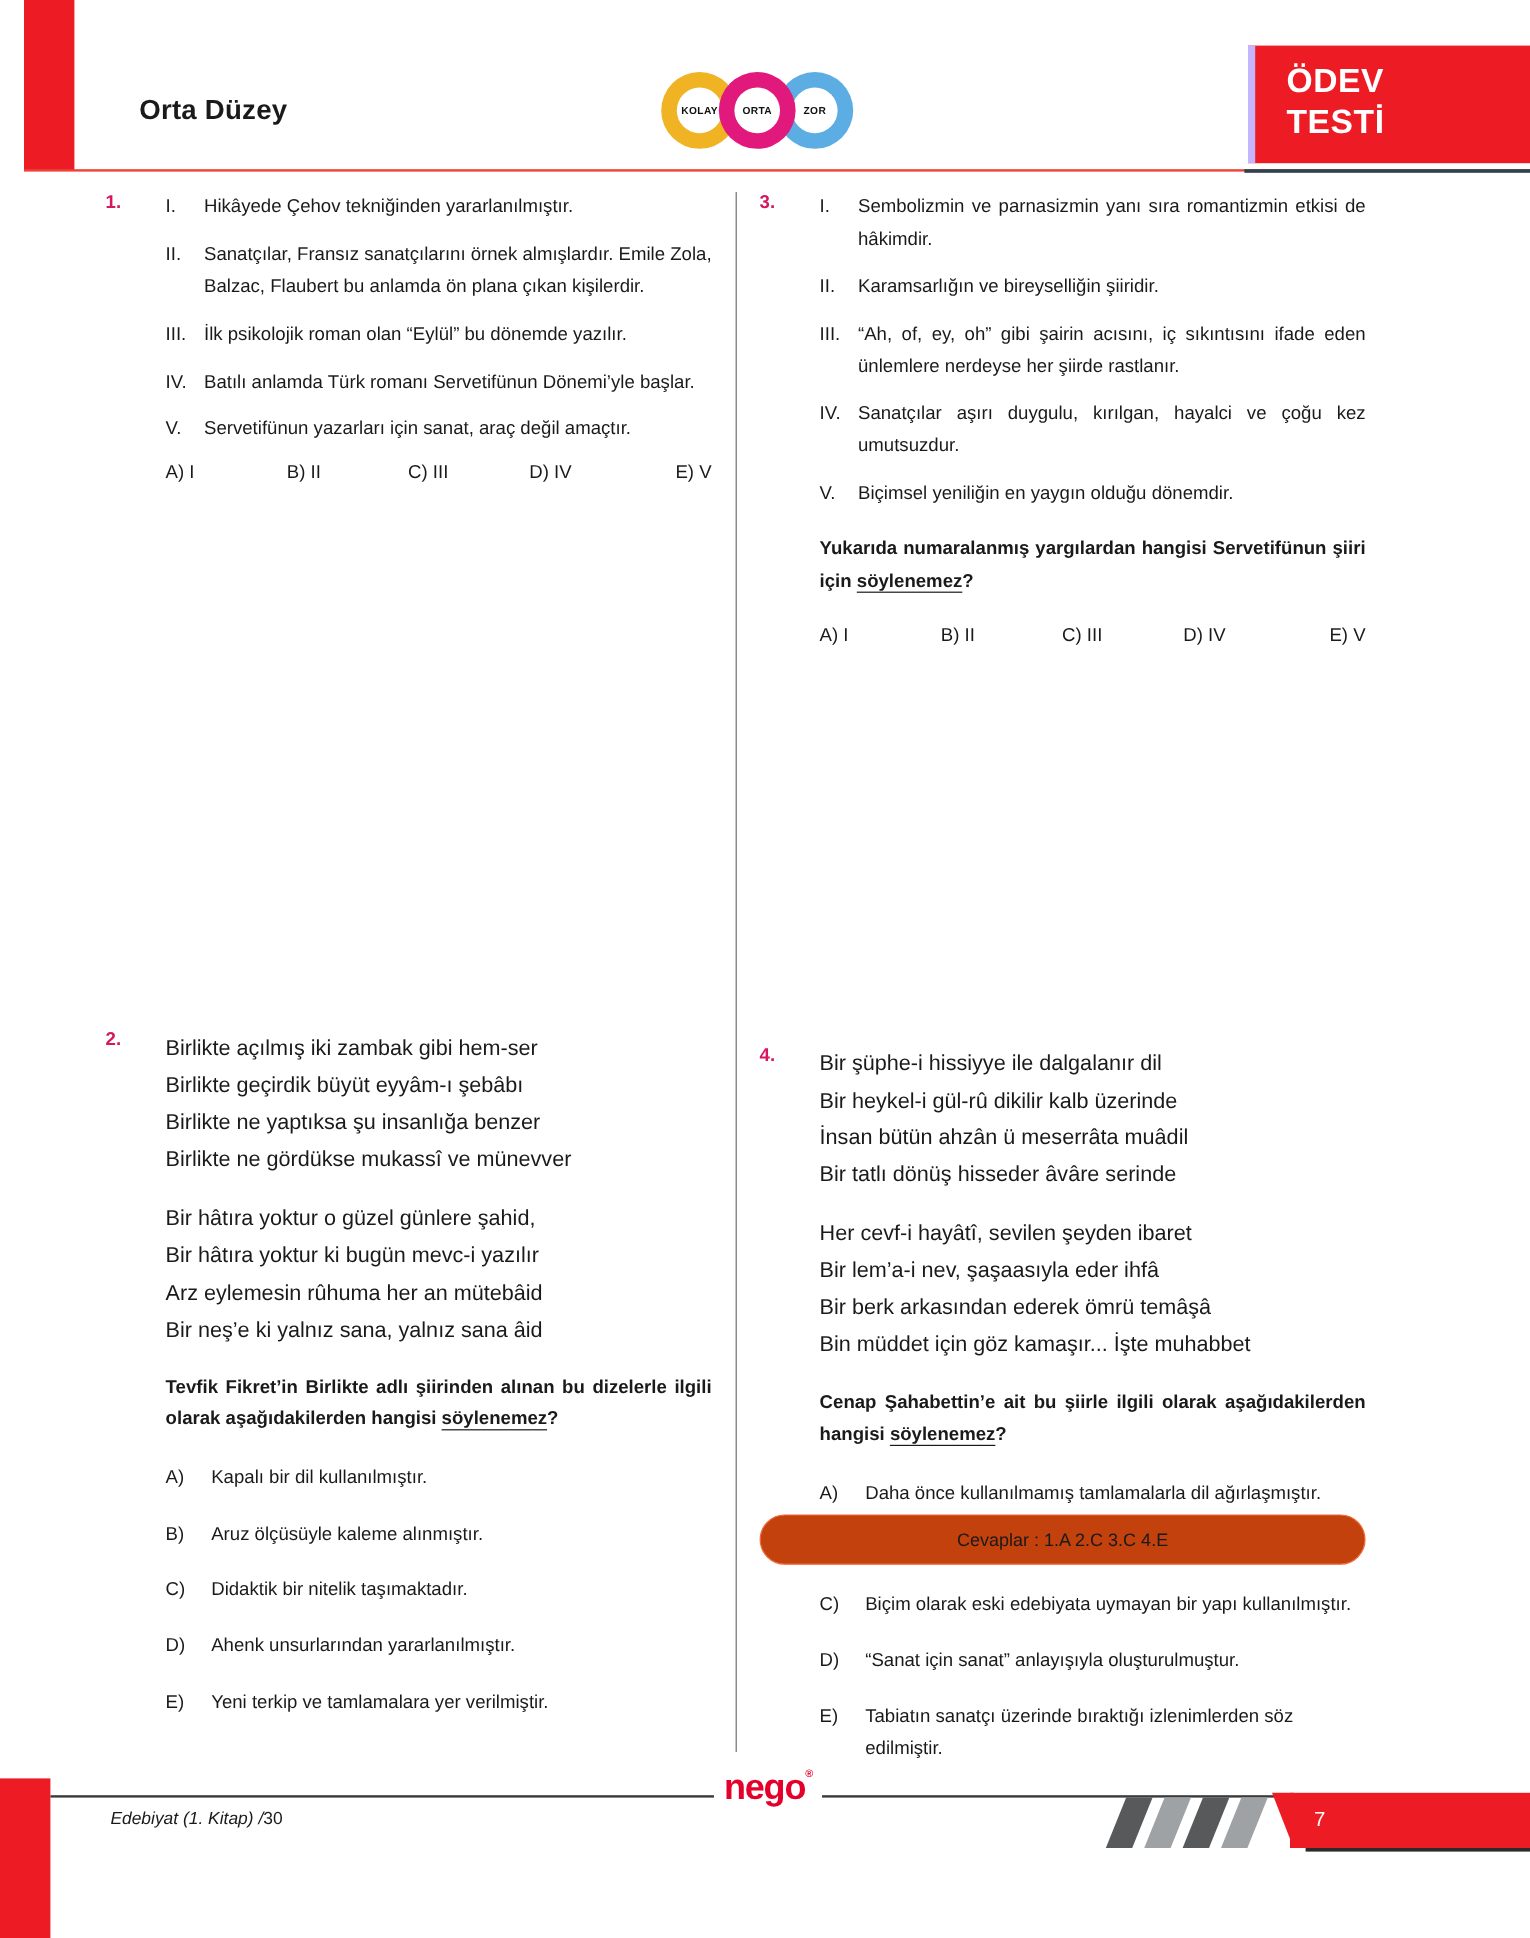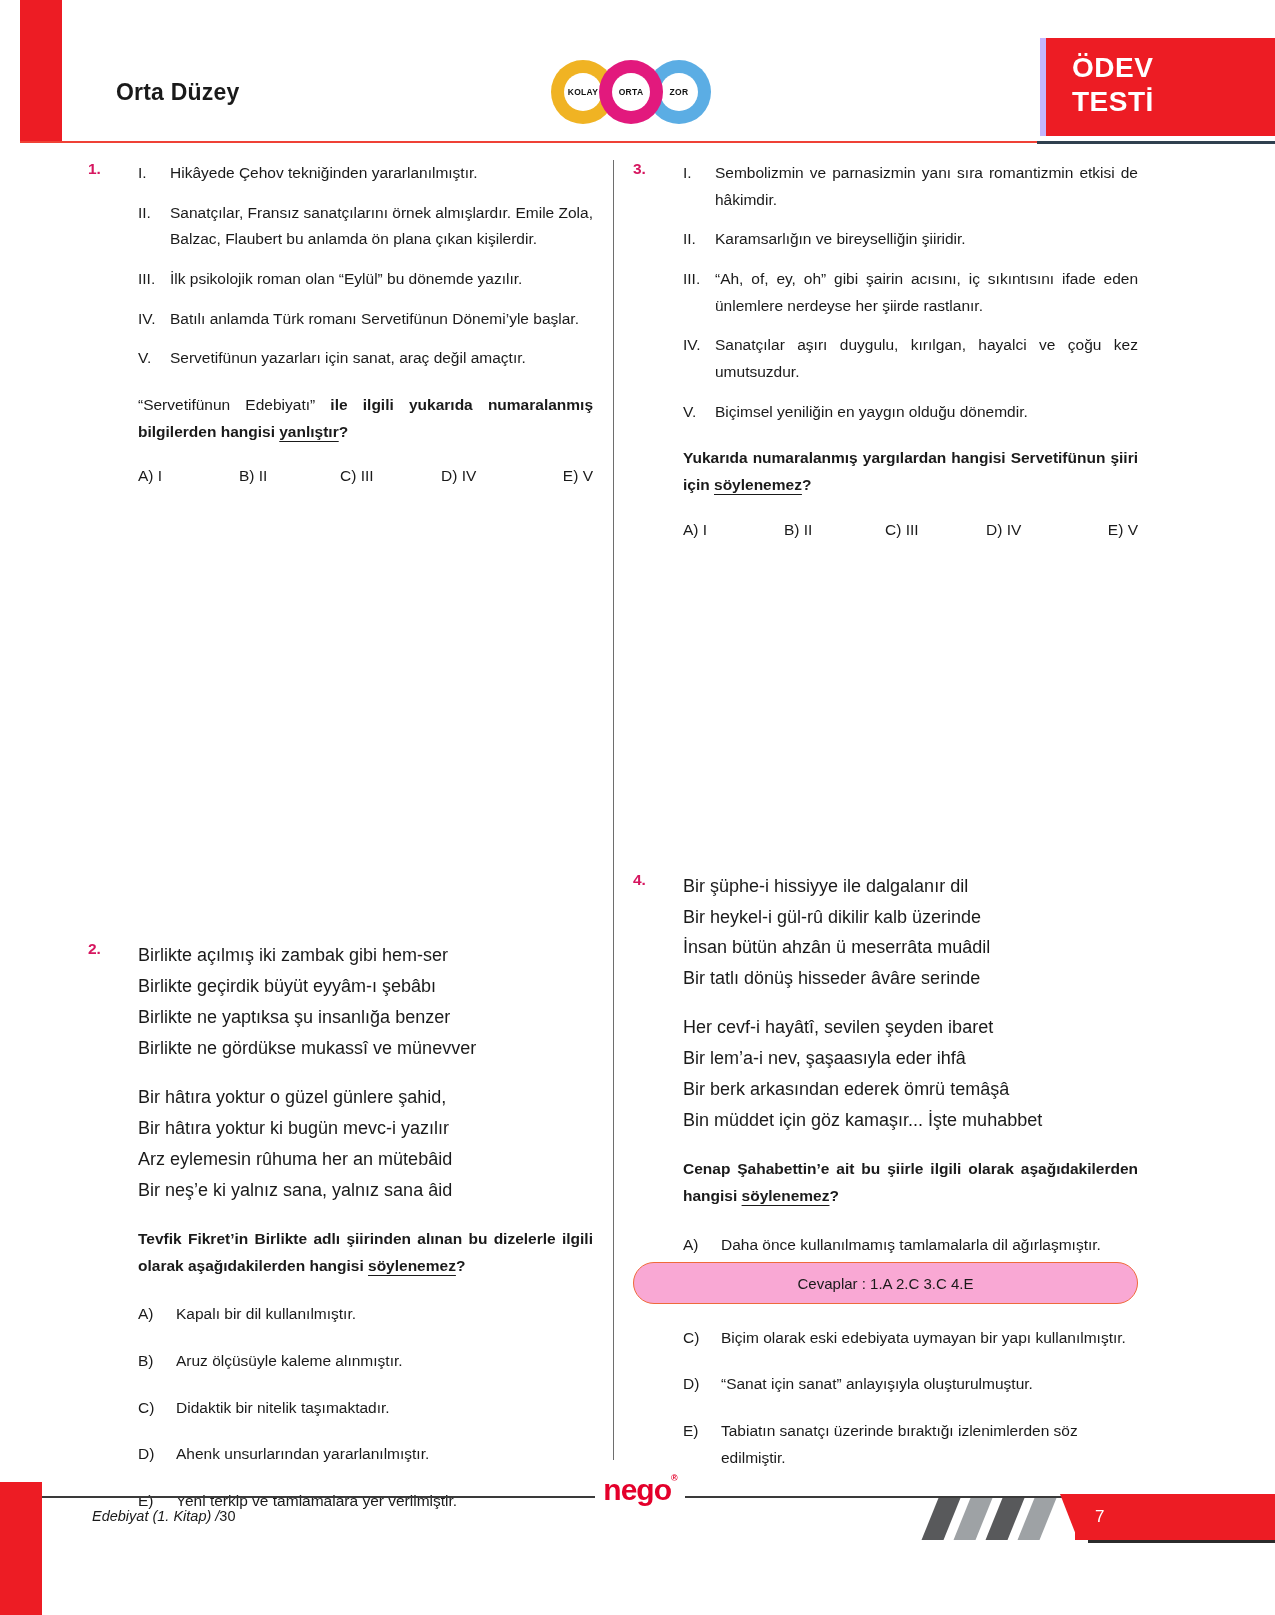--- a/index.html
+++ b/index.html
@@ -104,21 +104,21 @@
   .opt .ol { position: absolute; left: 0; top: 0; }
 
   .poem { font-size: 18px; line-height: 1.72; color: #1a1a1a; }
   .poem .stanza { margin-bottom: 18px; }
   .poem .stanza:last-child { margin-bottom: 0; }
 
   
   .answers {
     position: absolute; left: 633px; top: 1262px;
     width: 505px; height: 42px;
-    background: #f9a8d4; border: 1.5px solid #ef6a3a; border-radius: 21px;
+    background: #c2410c; border: 1.5px solid #ef6a3a; border-radius: 21px;
     display: flex; align-items: center; justify-content: center;
     font-size: 15px; color: #1a1a1a;
   }
 
   
   .footer { position: absolute; left: 0; top: 1470px; width: 1275px; height: 145px; }
   .footer-rule {
     position: absolute; left: 42px; top: 26px; width: 1233px; height: 2px;
     background: #3a3a3a;
   }
@@ -216,21 +216,20 @@
           </li>
           <li class="roman-item">
             <span class="rn">IV.</span>
             <span>Batılı anlamda Türk romanı Servetifünun Dönemi’yle başlar.</span>
           </li>
           <li class="roman-item">
             <span class="rn">V.</span>
             <span>Servetifünun yazarları için sanat, araç değil amaçtır.</span>
           </li>
         </ul>
-        <div class="stem"><span>“Servetifünun Edebiyatı” </span><b>ile ilgili yukarıda numaralanmış bilgilerden hangisi </b><span class="ul">yanlıştır</span><b>?</b></div>
         <div class="opts-inline">
           <div class="oi">A) I</div>
           <div class="oi">B) II</div>
           <div class="oi">C) III</div>
           <div class="oi">D) IV</div>
           <div class="oi">E) V</div>
         </div>
       </div>
 
       <div class="q" style="margin-top:455px;">

